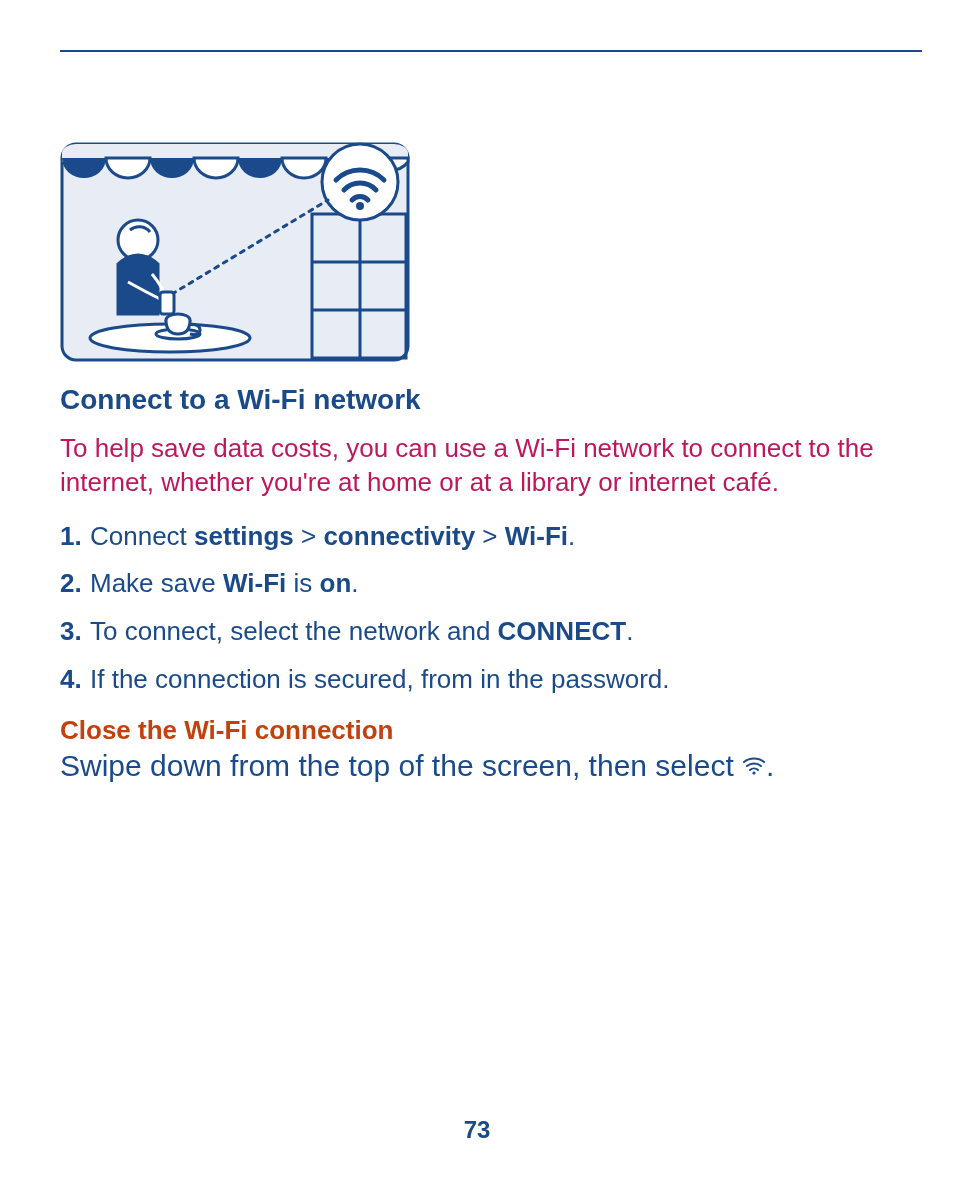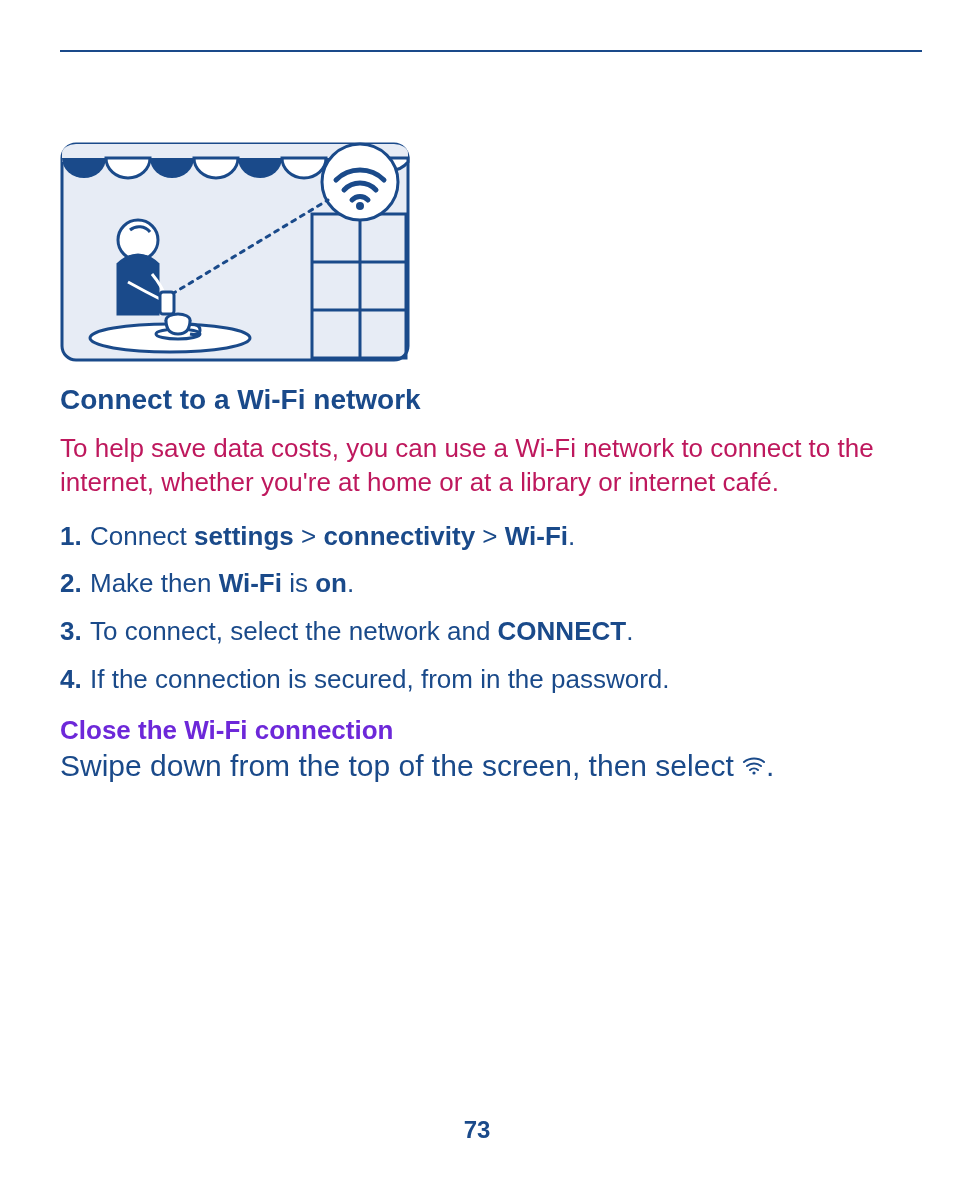--- a/index.html
+++ b/index.html
@@ -43,21 +43,21 @@
     display: flex;
   }
   .step-num {
     font-weight: 700;
     width: 30px;
     flex-shrink: 0;
   }
   .step-text { flex: 1; }
   .b { font-weight: 700; margin-top: 28px; }
   .subheading {
-    color: #6d28d9;
+    color: #c2410c;
     font-size: 26px;
     font-weight: 700;
     margin-top: 18px;
   }
   .subtext {
     color: #1a4a8a;
     font-size: 30px;
     font-weight: 400;
     line-height: 1.3;
   }
@@ -154,21 +154,21 @@
     <span class="step-num">1.</span>
     <span class="step-text">
       <span>Connect </span><span class="b">settings</span><span> &gt; </span><span class="b">connectivity</span><span> &gt; </span><span class="b">Wi-Fi</span><span>.</span>
     </span>
   </div>
 
   
   <div class="step">
     <span class="step-num">2.</span>
     <span class="step-text">
-      <span>Make then </span><span class="b">Wi-Fi</span><span> is </span><span class="b">on</span><span>.</span>
+      <span>Make save </span><span class="b">Wi-Fi</span><span> is </span><span class="b">on</span><span>.</span>
     </span>
   </div>
 
   
   <div class="step">
     <span class="step-num">3.</span>
     <span class="step-text">
       <span>To connect, select the network and </span><span class="b">CONNECT</span><span>.</span>
     </span>
   </div>

